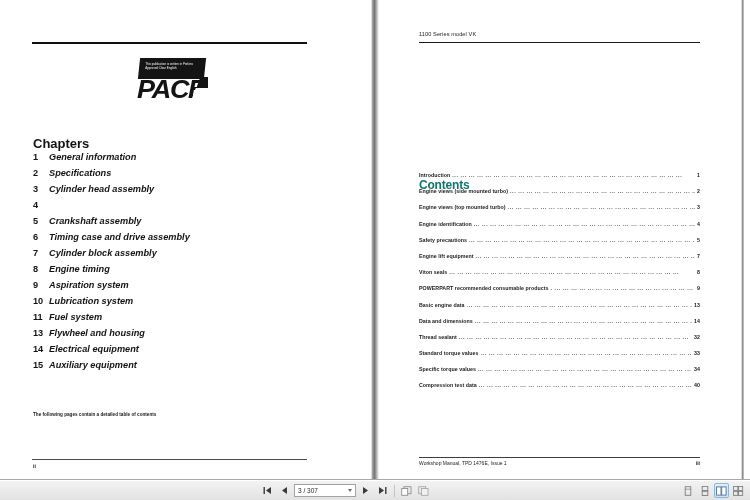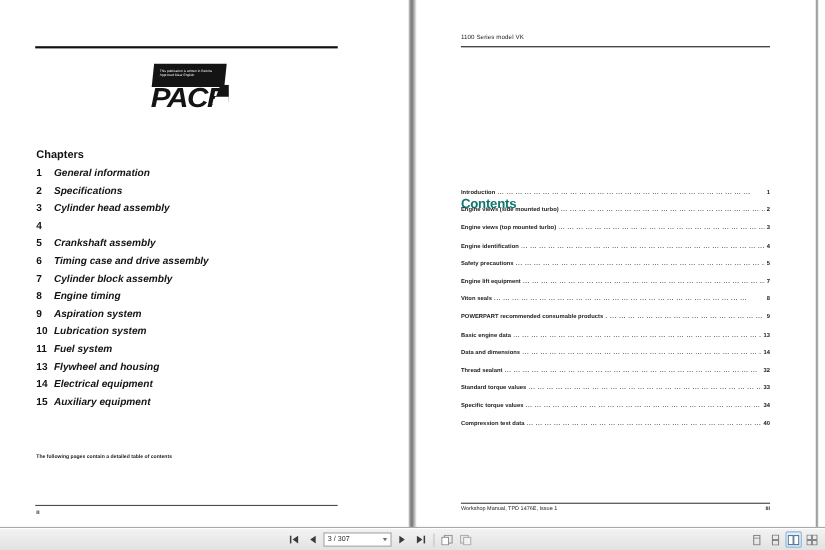--- a/index.html
+++ b/index.html
@@ -110,21 +110,21 @@
     position: absolute;
     right: -3px; top: 11px;
     width: 18px; height: 15px;
     background: #ffffff;
     transform: skewX(-20deg);
   }
 
   .chapters-title {
     position: absolute;
     left: 33px; top: 136px;
-    font-size: 10px;
+    font-size: 13px;
     font-weight: bold;
     color: #131313;
   }
   .chapter-list {
     position: absolute;
     left: 33px; top: 152px;
     width: 290px;
   }
   .chapter-row {
     display: flex;

